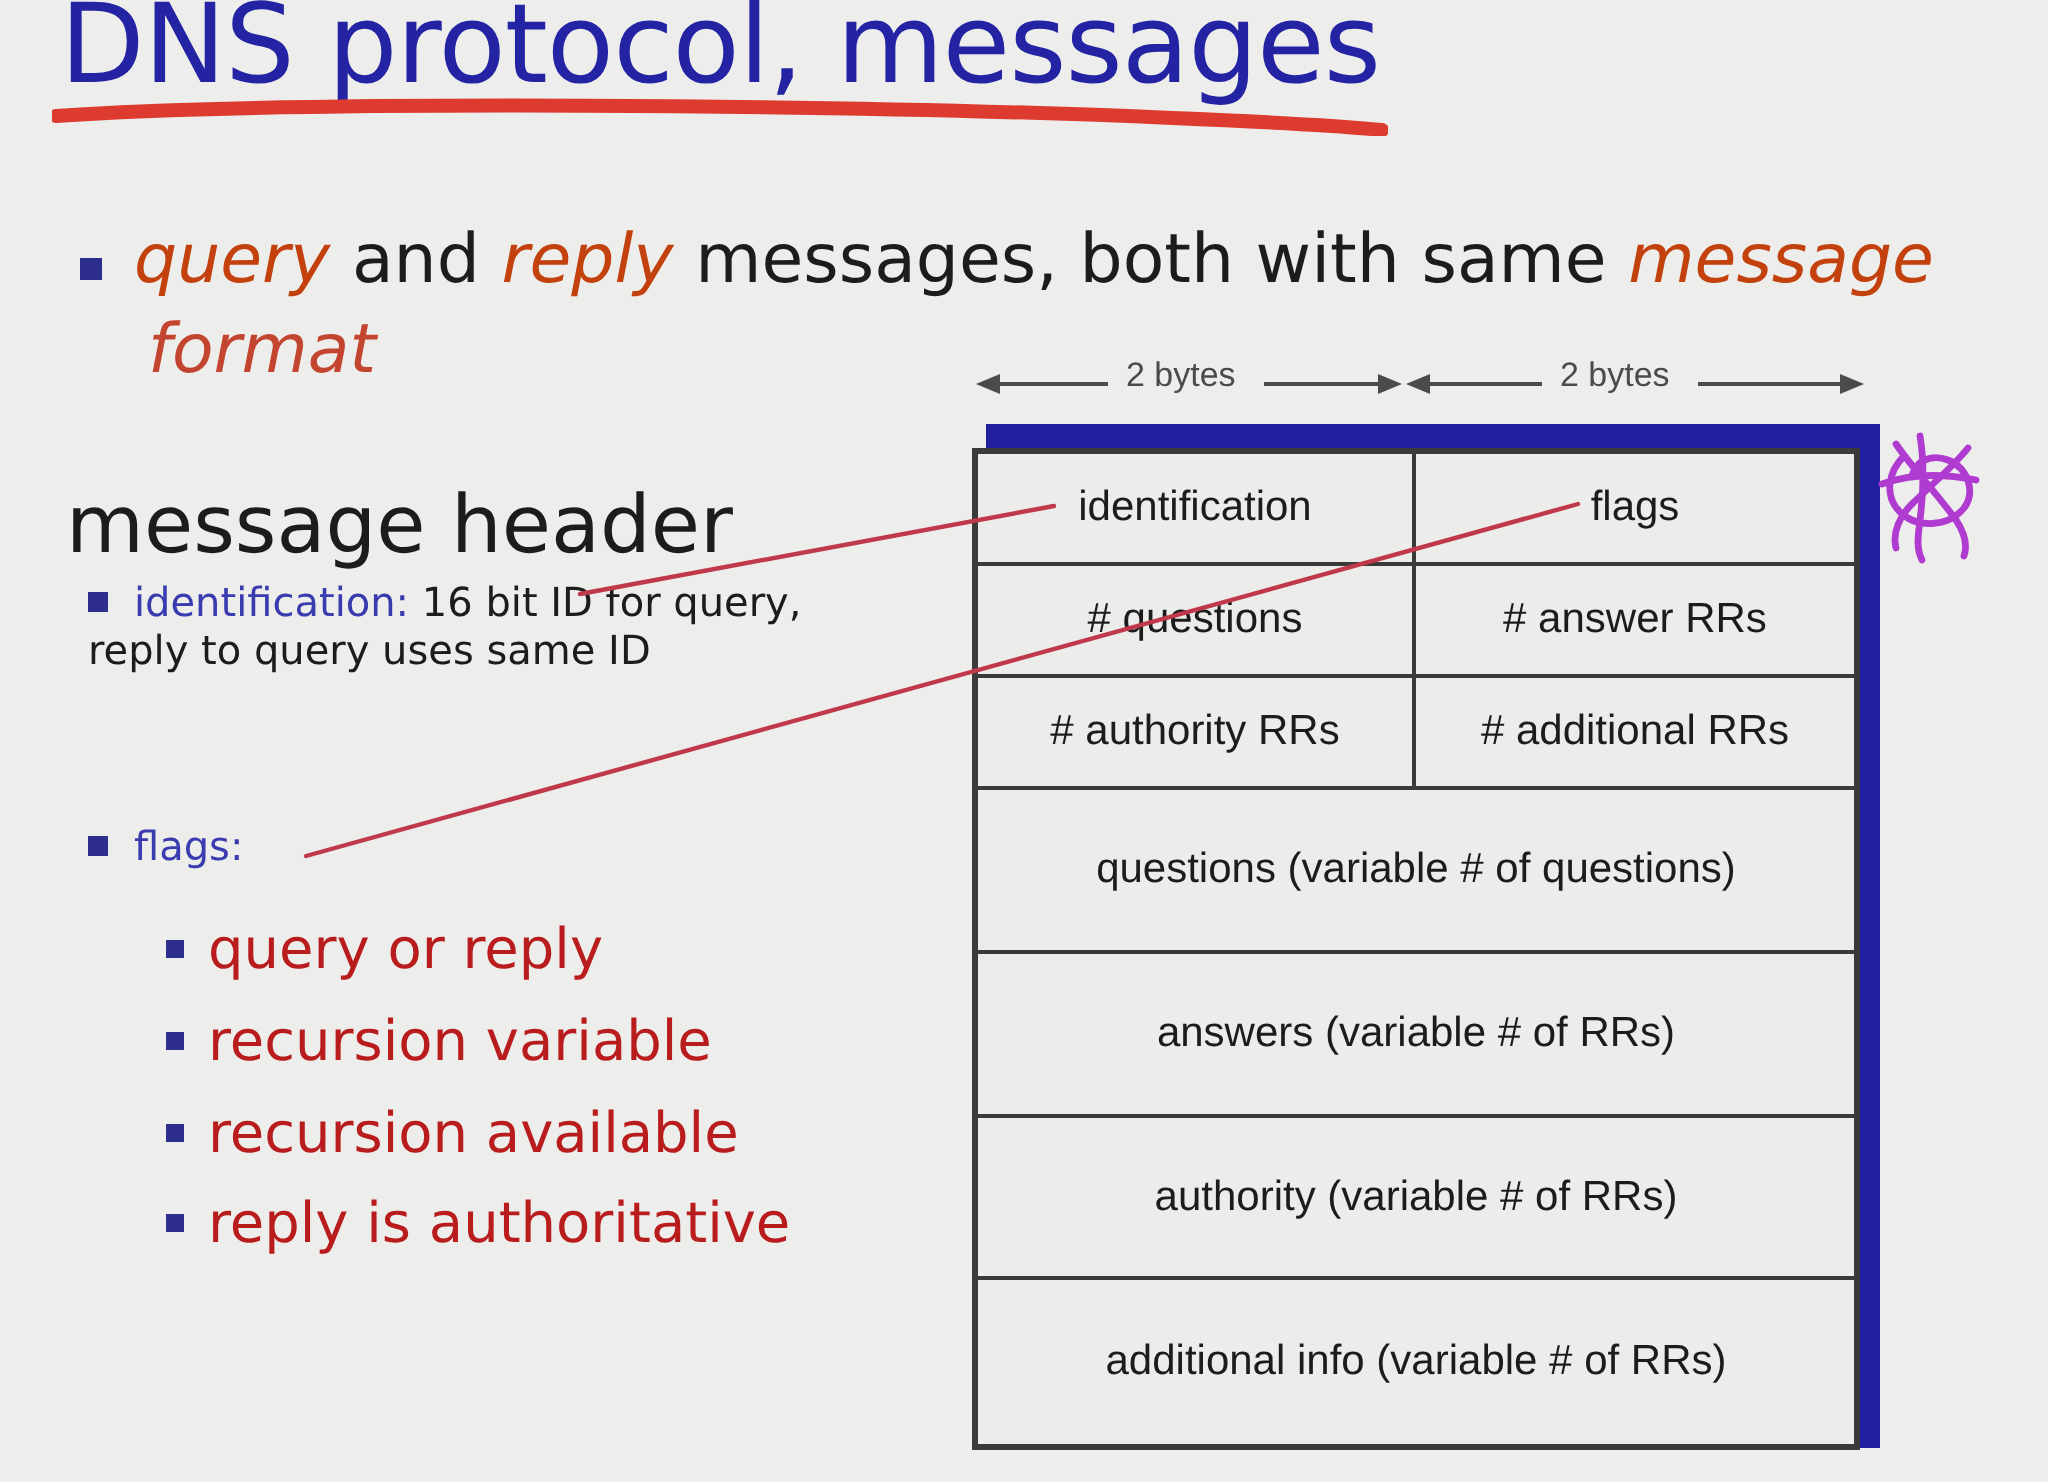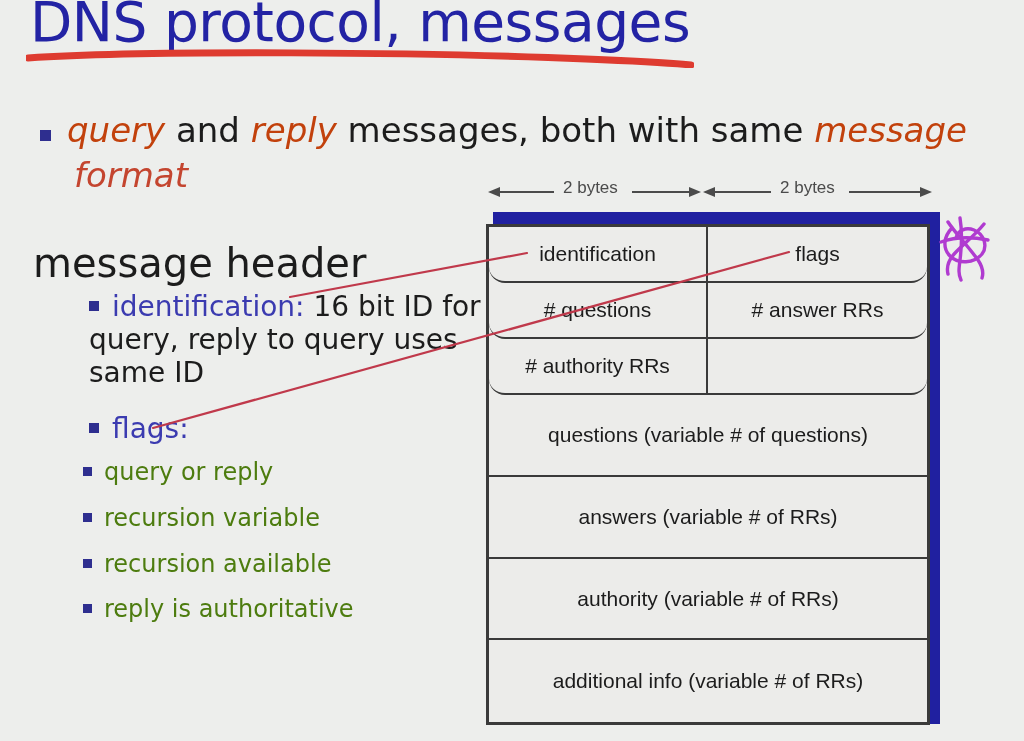--- a/index.html
+++ b/index.html
@@ -89,35 +89,34 @@
   #msg-header {
     position: absolute;
     left: 33px;
     top: 240px;
     font-size: 40px;
     color: #1c1c1c;
     font-family: "DejaVu Sans", sans-serif;
   }
   .l1-item {
     position: absolute;
-    font-size: 28px;
+    font-size: 20px;
     color: #1c1c1c;
     line-height: 1.18;
     font-family: "DejaVu Sans", sans-serif;
-    margin-left: 45px;
   }
   .l1-item .sq { width: 10px; height: 10px; margin-right: 13px; margin-bottom: 4px;}
   .kw-blue { color: #3b3bb0; }
   #item-ident { left: 44px; top: 290px; width: 400px; }
   #item-flags { left: 44px; top: 412px; }
 
   .l2-item {
     position: absolute;
-    font-size: 24px;
-    color: #4d7c0f;
+    font-size: 28px;
+    color: #b91c1c;
     font-family: "DejaVu Sans", sans-serif;
     white-space: nowrap;
   }
   .l2-item .sq { width: 9px; height: 9px; margin-right: 12px; margin-bottom: 4px; }
   #sub-0 { left: 83px; top: 458px; }
   #sub-1 { left: 83px; top: 504px; }
   #sub-2 { left: 83px; top: 550px; }
   #sub-3 { left: 83px; top: 595px; }
 
   
@@ -171,21 +170,21 @@
     flex: 1 1 0;
     display: flex;
     align-items: center;
     justify-content: center;
     font-size: 21px;
     color: #1c1c1c;
     font-family: "Liberation Sans", sans-serif;
     box-sizing: border-box;
   }
   .tcell.left-col { flex: 0 0 219px; border-right: 2px solid #3a3a3a; }
-  .r-small { height: 57px; border-radius: 16px; }
+  .r-small { height: 57px; }
   .r-big   { height: 83px; }
 
   
   #pen { position: absolute; left:0; top:0; width:1024px; height:741px; pointer-events:none; }
 
   
   #doodle {
     position: absolute;
     left: 938px;
     top: 216px;
@@ -254,20 +253,21 @@
     <div class="tcell">flags</div>
   </div>
 
   <div class="trow r-small">
     <div class="tcell left-col"># questions</div>
     <div class="tcell"># answer RRs</div>
   </div>
 
   <div class="trow r-small">
     <div class="tcell left-col"># authority RRs</div>
+    <div class="tcell"># additional RRs</div>
   </div>
 
   <div class="trow r-big">
     <div class="tcell">questions (variable # of questions)</div>
   </div>
 
   <div class="trow r-big">
     <div class="tcell">answers (variable # of RRs)</div>
   </div>
 

